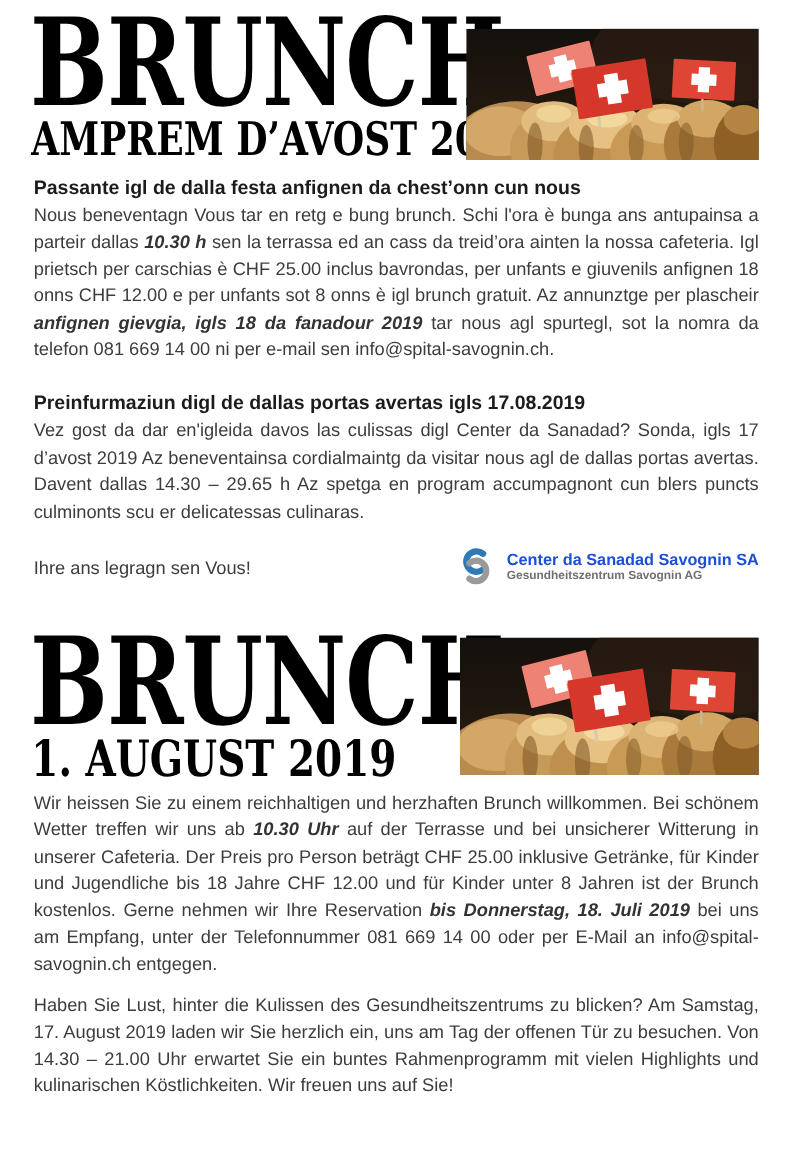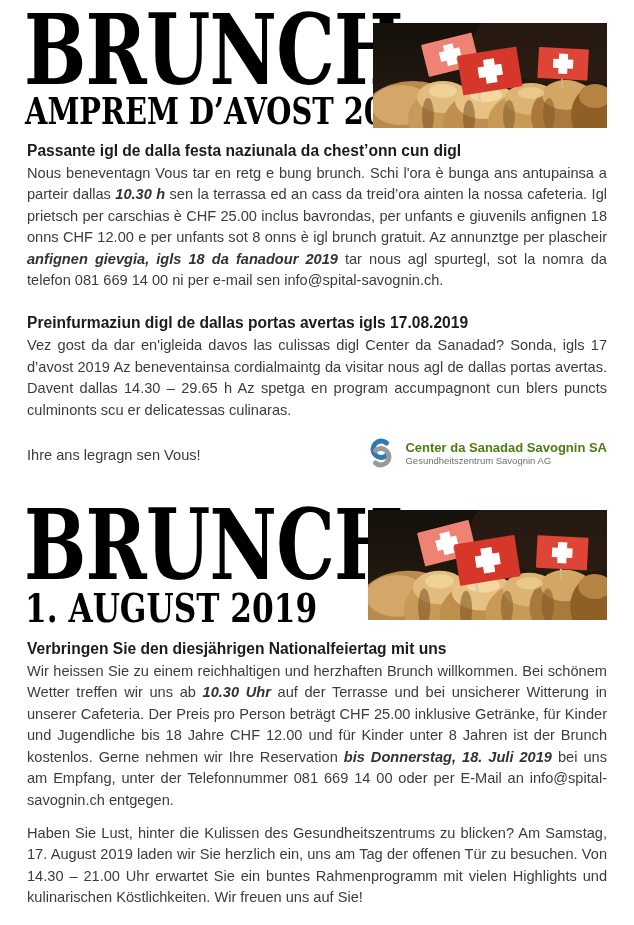--- a/index.html
+++ b/index.html
@@ -48,22 +48,22 @@
   .gap-s{height:12px;}
   .gap-m{height:16px;}
   .closing-row{
     display:flex;justify-content:space-between;align-items:flex-start;
     margin-top:16px;
   }
   .closing{font-size:14.6px;margin:0;padding-top:10px;}
   
   .logo{display:flex;align-items:center;gap:8px;}
   .logo svg{width:32px;height:32px;flex:0 0 auto;}
-  .logo-name{font-size:13px;font-weight:700;color:#4d7c0f;line-height:15px;white-space:nowrap;}
-  .logo-sub{font-size:9.5px;color:#6f6f6f;line-height:12px;white-space:nowrap;}
+  .logo-name{font-size:13px;font-weight:700;color:#1d4ed8;line-height:15px;white-space:nowrap;}
+  .logo-sub{font-size:9.5px;color:#6f6f6f;line-height:12px;white-space:nowrap;font-weight:bold;}
   .hidden-defs{position:absolute;width:0;height:0;overflow:hidden;}
 </style>
 </head>
 <body>
 
 <svg class="hidden-defs" aria-hidden="true">
   <defs>
     <linearGradient id="bgGrad" x1="0" y1="0" x2="0" y2="1">
       <stop offset="0" stop-color="#14100b"></stop>
       <stop offset="1" stop-color="#2a1d12"></stop>
@@ -121,21 +121,21 @@
     <header class="hero">
       <div class="big-title">BRUNCH</div>
       <div class="sub-title">AMPREM D’AVOST 2019</div>
       <div class="photo">
         <svg viewBox="0 0 234 105" preserveAspectRatio="none">
             <use href="#bread-scene"></use>
           </svg>
       </div>
     </header>
     <div class="content">
-      <h3 class="sec-heading">Passante igl de dalla festa naziunala da chest’onn cun digl</h3>
+      <h3 class="sec-heading">Passante igl de dalla festa anfignen da chest’onn cun nous</h3>
       <p class="para"><span>Nous beneventagn Vous tar en retg e bung brunch. Schi l'ora è bunga ans antupainsa a parteir dallas </span><b>10.30 h</b><span> sen la terrassa ed an cass da treid’ora ainten la nossa cafeteria. Igl prietsch per carschias è CHF 25.00 inclus bavrondas, per unfants e giuvenils anfignen 18 onns CHF 12.00 e per unfants sot 8 onns è igl brunch gratuit. Az annunztge per plascheir </span><b>anfignen gievgia, igls 18 da fanadour 2019</b><span> tar nous agl spurtegl, sot la nomra da telefon 081 669 14 00 ni per e-mail sen info@spital-savognin.ch.</span></p>
       <div class="gap-m"></div>
       <h3 class="sec-heading">Preinfurmaziun digl de dallas portas avertas igls 17.08.2019</h3>
       <p class="para"><span>Vez gost da dar en'igleida davos las culissas digl Center da Sanadad? Sonda, igls 17 d’avost 2019 Az beneventainsa cordialmaintg da visitar nous agl de dallas portas avertas. Davent dallas 14.30 – 29.65 h Az spetga en program accumpagnont cun blers puncts culminonts scu er delicatessas culinaras.</span></p>
       <div class="closing-row">
         <p class="closing">Ihre ans legragn sen Vous!</p>
         <div class="logo">
           <svg viewBox="0 0 32 32">
               <use href="#logo-mark"></use>
             </svg>
@@ -152,21 +152,20 @@
     <header class="hero hero2">
       <div class="big-title">BRUNCH</div>
       <div class="sub-title">1. AUGUST 2019</div>
       <div class="photo">
         <svg viewBox="0 0 234 105" preserveAspectRatio="none">
             <use href="#bread-scene"></use>
           </svg>
       </div>
     </header>
     <div class="content">
-      <h3 class="sec-heading">Verbringen Sie den diesjährigen Nationalfeiertag mit uns</h3>
       <p class="para"><span>Wir heissen Sie zu einem reichhaltigen und herzhaften Brunch willkommen. Bei schönem Wetter treffen wir uns ab </span><b>10.30 Uhr</b><span> auf der Terrasse und bei unsicherer Witterung in unserer Cafeteria. Der Preis pro Person beträgt CHF 25.00 inklusive Getränke, für Kinder und Jugendliche bis 18 Jahre CHF 12.00 und für Kinder unter 8 Jahren ist der Brunch kostenlos. Gerne nehmen wir Ihre Reservation </span><b>bis Donnerstag, 18. Juli 2019</b><span> bei uns am Empfang, unter der Telefonnummer 081 669 14 00 oder per E-Mail an info@spital-savognin.ch entgegen.</span></p>
       <div class="gap-s"></div>
       <p class="para"><span>Haben Sie Lust, hinter die Kulissen des Gesundheitszentrums zu blicken? Am Samstag, 17. August 2019 laden wir Sie herzlich ein, uns am Tag der offenen Tür zu besuchen. Von 14.30 – 21.00 Uhr erwartet Sie ein buntes Rahmenprogramm mit vielen Highlights und kulinarischen Köstlichkeiten. Wir freuen uns auf Sie!</span></p>
 
     </div>
   </section>
 
 </div>
 
 </body></html>

